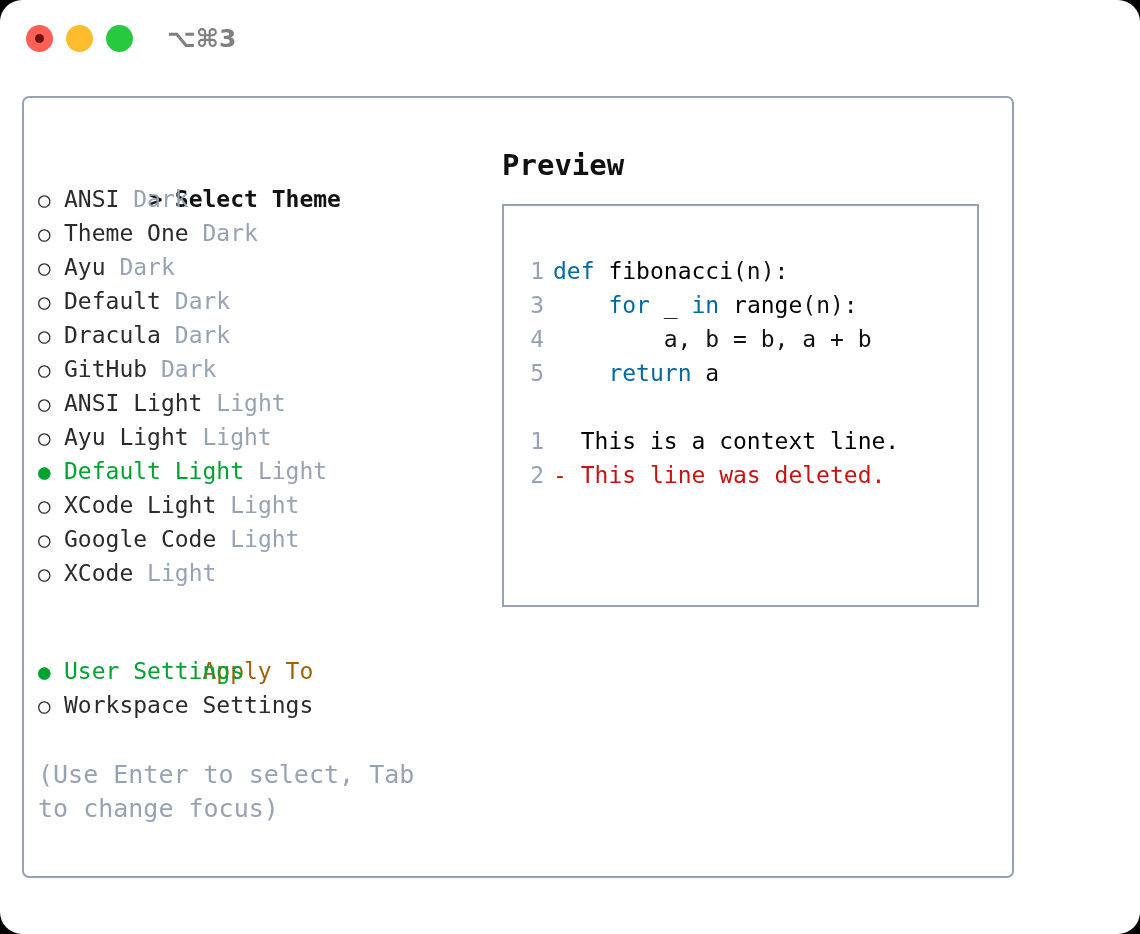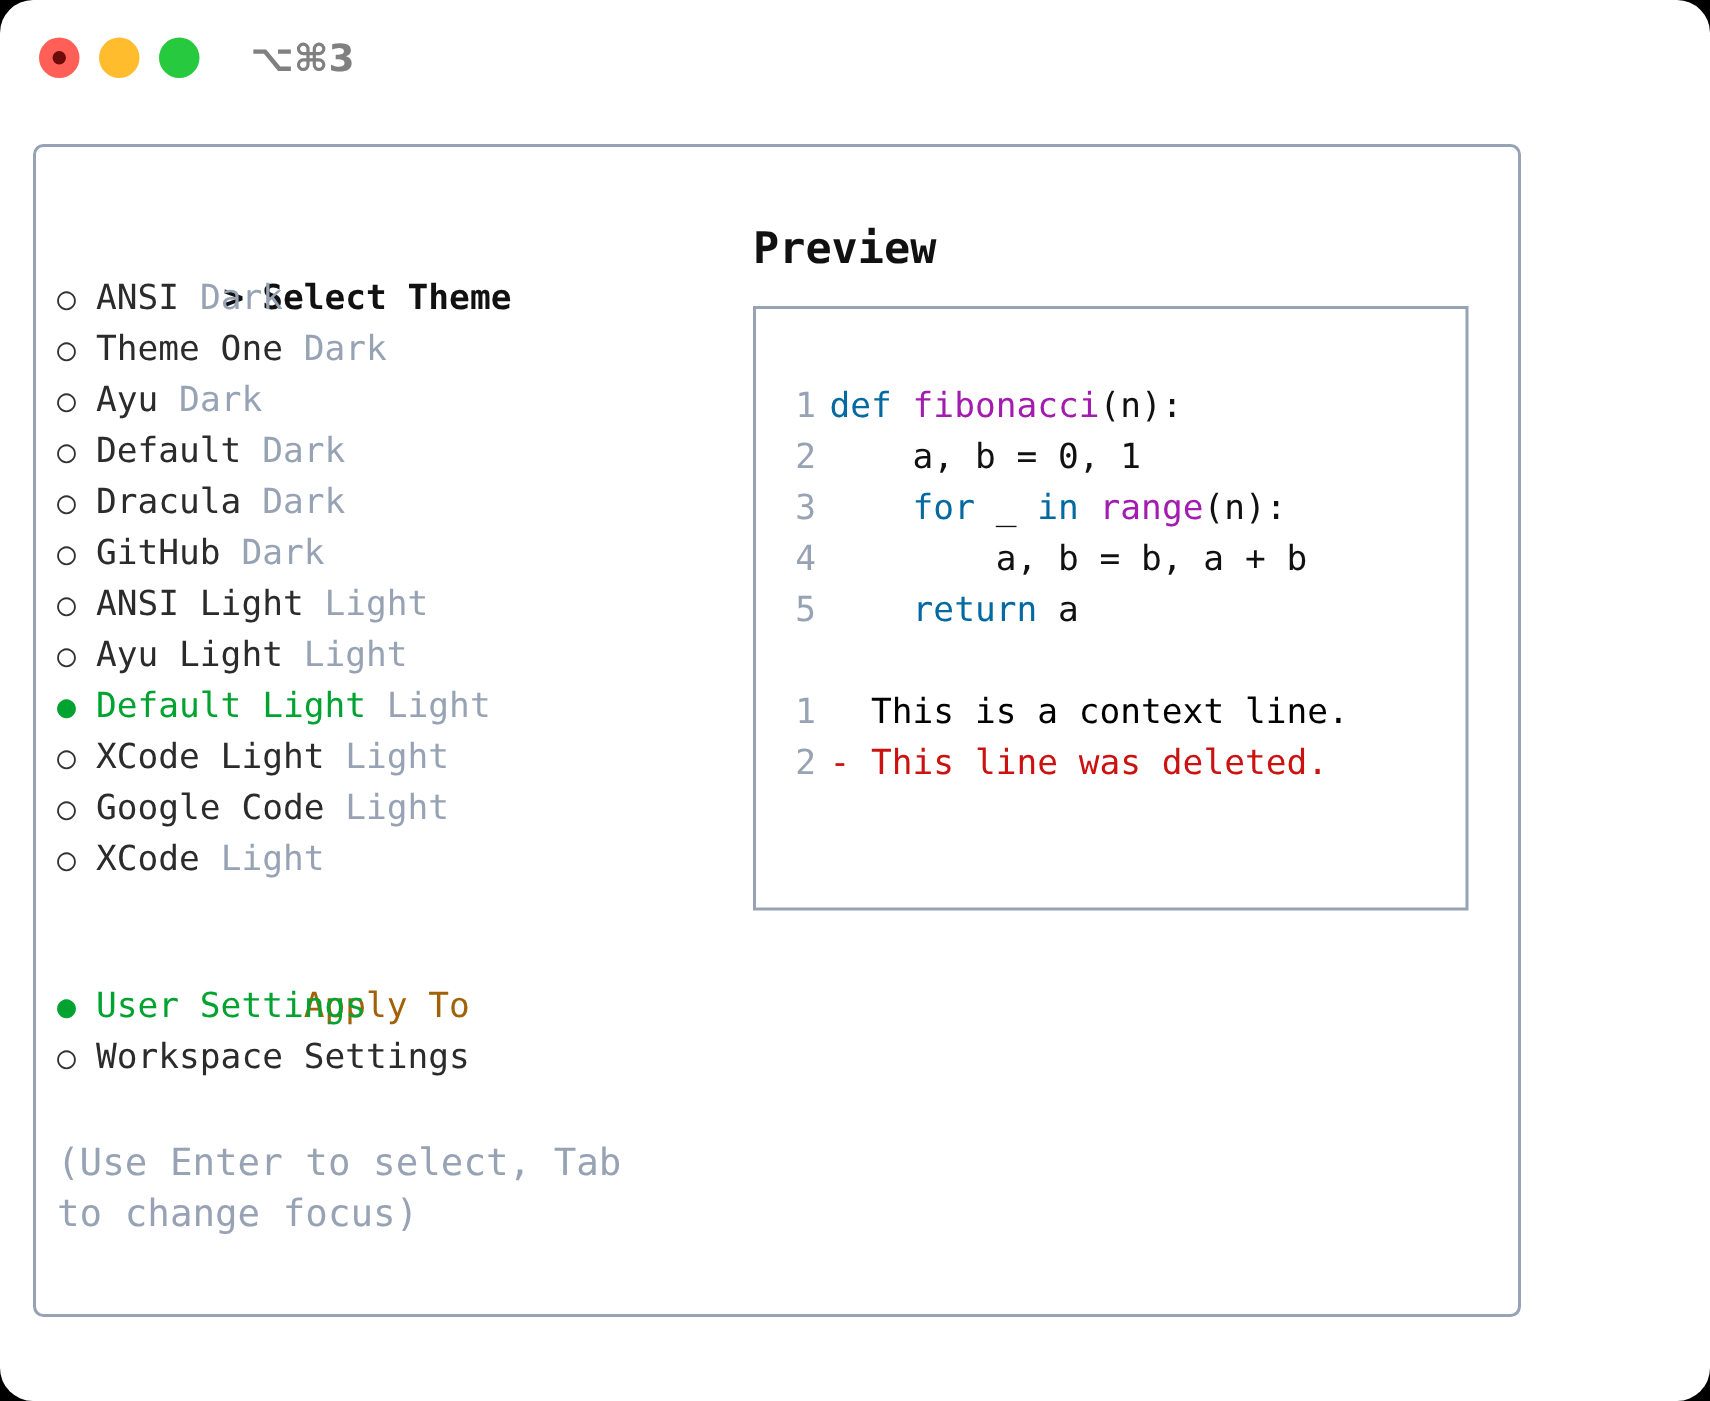--- a/index.html
+++ b/index.html
@@ -156,21 +156,21 @@
     color: #111111;
   }
   .ln {
     display: inline-block;
     width: 24px;
     text-align: right;
     color: #97a3b4;
     margin-right: 9px;
   }
   .kw  { color: #0369a1; }
-  .fn  { color: #a21caf; }
+  .fn  { color: #000000; }
   .pn  { color: #111111; }
   .gap { height: 34px; }
   .ctx  { color: #000000; }
   .del  { color: #cc1111; }
   .add  { color: #00c000; }
 </style>
 </head>
 <body>
 
 <div id="window">
@@ -218,21 +218,20 @@
       </div>
 
       <div id="hint">(Use Enter to select, Tab to change focus)</div>
     </div>
 
     <div id="right-col">
       <div id="preview-title">Preview</div>
       <div id="preview-box">
         <div id="code">
             <div class="code-line"><span class="ln">1</span><span class="kw">def </span><span class="fn">fibonacci</span><span class="pn">(n):</span></div>
-            <div class="code-line"><span class="ln">2</span><span class="pn">    a, b = 0, 1</span></div>
             <div class="code-line"><span class="ln">3</span><span class="pn">    </span><span class="kw">for</span><span class="pn"> _ </span><span class="kw">in</span><span class="pn"> </span><span class="fn">range</span><span class="pn">(n):</span></div>
             <div class="code-line"><span class="ln">4</span><span class="pn">        a, b = b, a + b</span></div>
             <div class="code-line"><span class="ln">5</span><span class="pn">    </span><span class="kw">return</span><span class="pn"> a</span></div>
             <div class="gap"></div>
             <div class="code-line"><span class="ln">1</span><span class="ctx"> </span><span class="ctx"> This is a context line.</span></div>
             <div class="code-line"><span class="ln">2</span><span class="del">-</span><span class="del"> This line was deleted.</span></div>
           </div>
       </div>
     </div>
 

